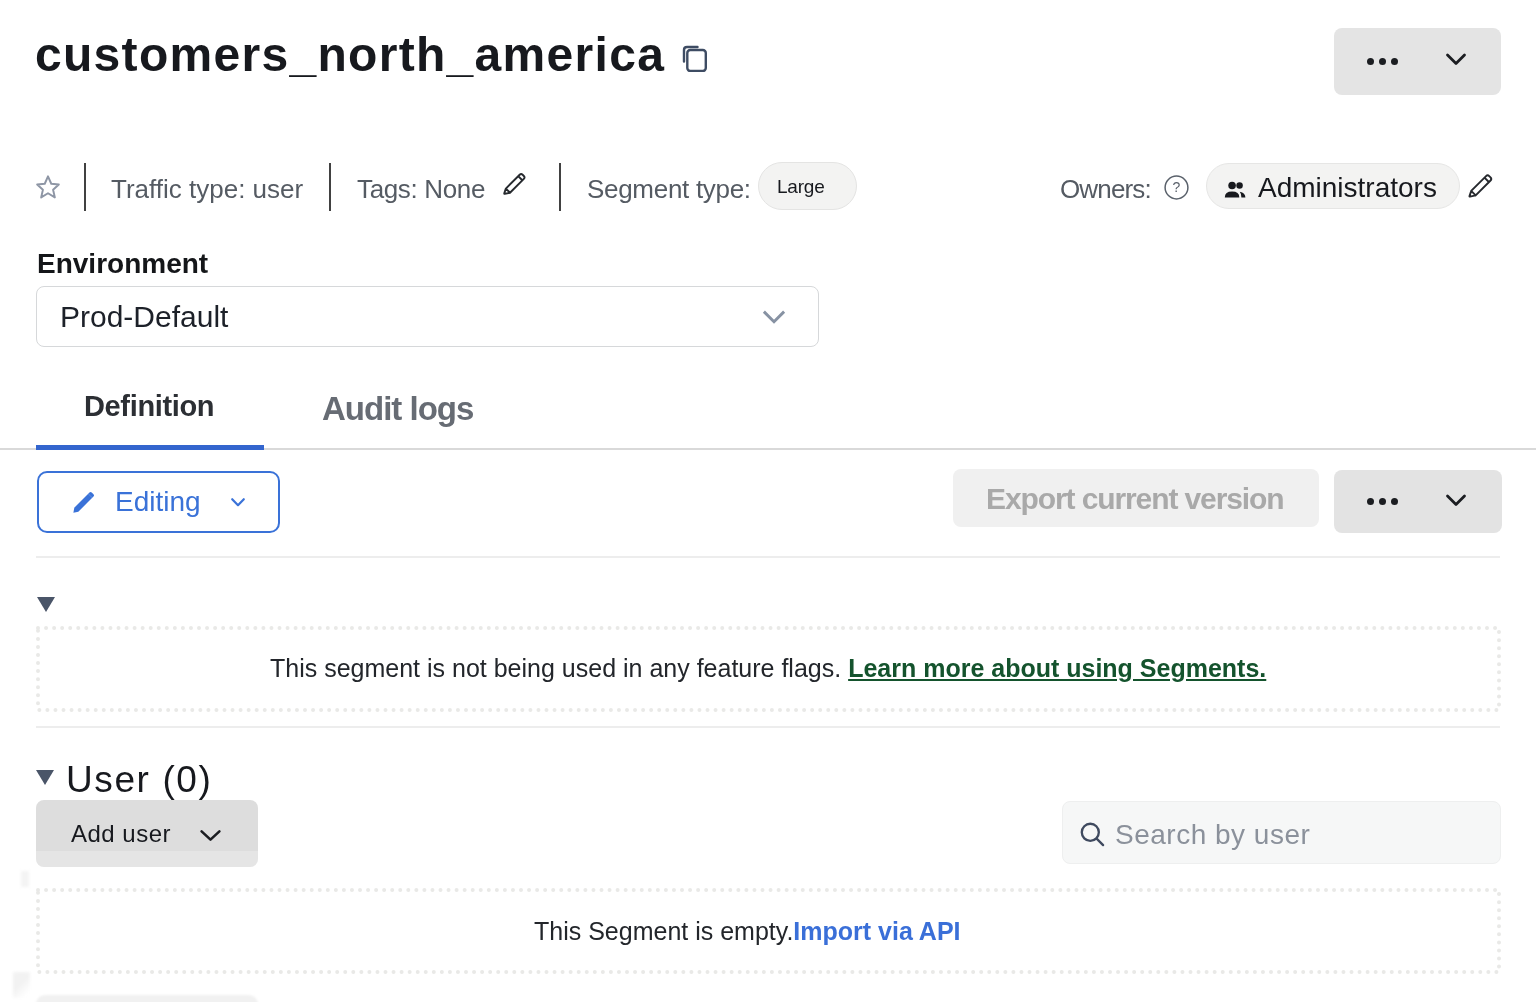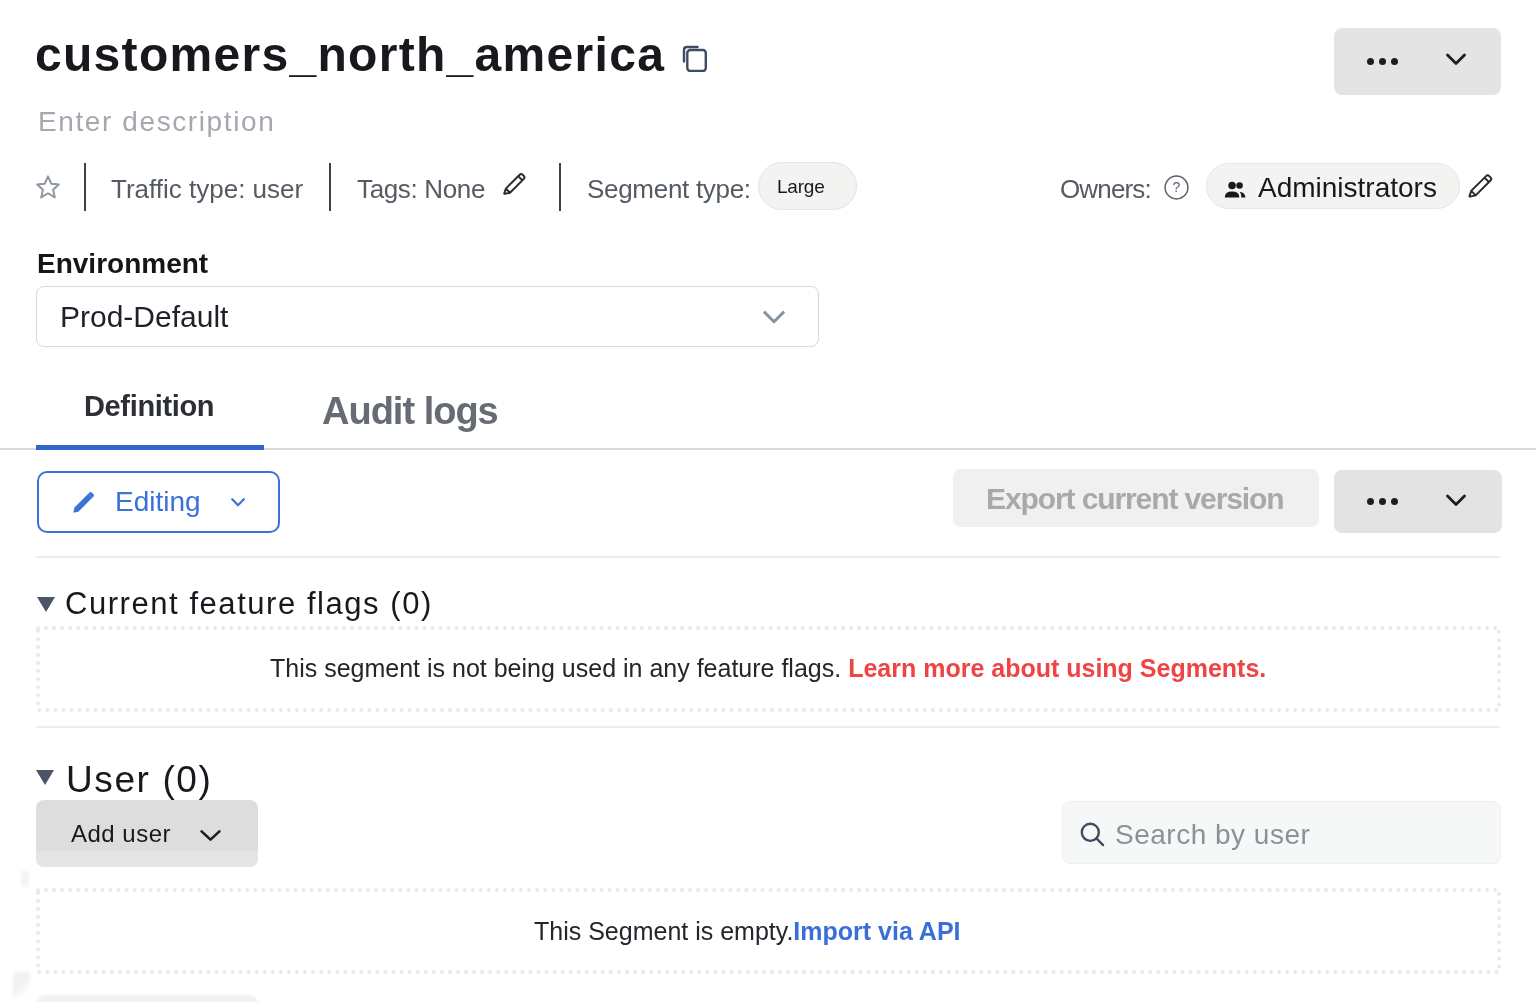--- a/index.html
+++ b/index.html
@@ -13,21 +13,20 @@
 <body>
 <div id="page">
 
   <div class="abs" style="left:35px; top:31px; font-size:48px; font-weight:700; color:#17191e; letter-spacing:1.3px;">customers_north_america</div>
 
   <svg style="left:681px; top:44px;" width="26" height="28" viewBox="0 0 26 28">
     <path d="M3 17.5 L3 6 Q3 3 6 3 L16.5 3" fill="none" stroke="#3e4c63" stroke-width="2.4" stroke-linecap="round"></path>
     <rect x="6.3" y="6" width="18.5" height="21" rx="3" fill="none" stroke="#3e4c63" stroke-width="2.4"></rect>
   </svg>
 
-  <div class="abs" style="left:38px; top:108px; font-size:28px; color:#a4a9b0; letter-spacing:1.6px;">Enter description</div>
 
   <svg style="left:35px; top:174px;" width="26" height="26" viewBox="0 0 24 24">
     <path d="M12 2.2 L15 9 L22 9.7 L16.7 14.5 L18.3 21.6 L12 17.8 L5.7 21.6 L7.3 14.5 L2 9.7 L9 9 Z" fill="none" stroke="#8e96a5" stroke-width="1.8" stroke-linejoin="round"></path>
   </svg>
   <div class="abs" style="left:84px; top:163px; width:2px; height:48px; background:#414141;"></div>
   <div class="abs" style="left:111px; top:176px; font-size:26px; color:#555b63;text-align:right;">Traffic type: user</div>
   <div class="abs" style="left:329px; top:163px; width:2px; height:48px; background:#414141;"></div>
   <div class="abs" style="left:357px; top:176px; font-size:26px; color:#555b63; letter-spacing:-0.35px;">Tags: None</div>
   <svg style="left:501px; top:170px;" width="27" height="27" viewBox="0 0 24 24">
     <path d="M4.3 16.5 L16.6 4.2 Q17.9 2.9 19.2 4.2 L20.3 5.3 Q21.6 6.6 20.3 7.9 L8 20.2 L3.3 21.2 Q2.8 21.3 2.9 20.8 L4.3 16.5 Z M4.3 16.5 L8 20.2 M15.3 5.5 L18.5 8.7" fill="none" stroke="#26292e" stroke-width="1.7" stroke-linejoin="round" stroke-linecap="round"></path>
@@ -65,21 +64,21 @@
   </svg>
 
   <div class="abs" style="left:37px; top:250px; font-size:28px; font-weight:700; color:#141619;">Environment</div>
   <div class="abs" style="left:36px; top:286px; width:783px; height:61px; border:1.5px solid #d6d8da; border-radius:8px;"></div>
   <div class="abs" style="left:60px; top:302px; font-size:30px; color:#1d2129;">Prod-Default</div>
   <svg style="left:761px; top:309px;" width="26" height="16" viewBox="0 0 26 16">
     <path d="M2.9 2.6 L13 12.7 L23.1 2.6" fill="none" stroke="#8792a3" stroke-width="2.9" stroke-linecap="butt" stroke-linejoin="miter"></path>
   </svg>
 
   <div class="abs" style="left:84px; top:392px; font-size:29px; font-weight:700; color:#2c2f34; letter-spacing:-0.35px;">Definition</div>
-  <div class="abs" style="left:322px; top:392px; font-size:38px; font-weight:700; color:#676c74; letter-spacing:-1.0px;">Audit logs</div>
+  <div class="abs" style="left:322px; top:392px; font-size:33px; font-weight:700; color:#676c74; letter-spacing:-1.0px;">Audit logs</div>
   <div class="abs" style="left:0; top:448px; width:1536px; height:2px; background:#d9d9d9;"></div>
   <div class="abs" style="left:36px; top:445px; width:228px; height:5px; background:#3365ce;"></div>
 
   <div class="abs" style="left:37px; top:471px; width:243px; height:62px; border:2px solid #3a72d8; border-radius:10px;"></div>
   <svg style="left:70px; top:489px;" width="27" height="27" viewBox="0 0 24 24">
     <path d="M3 21 L3.8 16.6 L16.2 4.2 L19.8 7.8 L7.4 20.2 Z" fill="#3a72d8"></path>
     <path d="M17.3 3.1 Q18.3 2.1 19.3 3.1 L20.9 4.7 Q21.9 5.7 20.9 6.7 L19.8 7.8 L16.2 4.2 Z" fill="#3a72d8"></path>
   </svg>
   <div class="abs" style="left:115px; top:488px; font-size:28px; color:#3a72d8;">Editing</div>
   <svg style="left:230px; top:497px;" width="16" height="11" viewBox="0 0 16 11">
@@ -94,26 +93,25 @@
     <div style="width:7px;height:7px;border-radius:50%;background:#1b1d21;"></div>
     <div style="width:7px;height:7px;border-radius:50%;background:#1b1d21;"></div>
   </div>
   <svg style="left:1445px; top:493px;" width="22" height="16" viewBox="0 0 22 16">
     <path d="M2.5 3 L11 11.5 L19.5 3" fill="none" stroke="#1b1d21" stroke-width="2.8" stroke-linecap="round" stroke-linejoin="round"></path>
   </svg>
 
   <div class="abs" style="left:36px; top:556px; width:1464px; height:2px; background:#ededed;"></div>
 
   <div class="abs" style="left:37px; top:597px; width:0; height:0; border-left:9.5px solid transparent; border-right:9.5px solid transparent; border-top:15px solid #4a5568;"></div>
-  <div class="abs" style="left:65px; top:588px; font-size:31px; color:#17191e; letter-spacing:1.55px;">Current feature flags (0)</div>
 
   <svg style="left:36px; top:626px;" width="1465" height="86" viewBox="0 0 1465 86">
     <rect x="2" y="2" width="1461" height="82" fill="none" stroke="#e9e9e7" stroke-width="4" stroke-dasharray="0 8.05" stroke-linecap="round"></rect>
   </svg>
-  <div class="abs" style="left:270px; top:656px; font-size:25px; color:#23262b;">This segment is not being used in any feature flags. <span style="color:#ef4444; font-weight:700;">Learn more about using Segments.</span></div>
+  <div class="abs" style="left:270px; top:656px; font-size:25px; color:#23262b;">This segment is not being used in any feature flags. <span style="color:#14532d; font-weight:700;text-decoration:underline;">Learn more about using Segments.</span></div>
 
   <div class="abs" style="left:36px; top:726px; width:1464px; height:2px; background:#ededed;"></div>
 
   <div class="abs" style="left:36px; top:770px; width:0; height:0; border-left:9.5px solid transparent; border-right:9.5px solid transparent; border-top:15px solid #4a5568;"></div>
   <div class="abs" style="left:66px; top:761px; font-size:37px; color:#17191e; letter-spacing:1.6px;">User (0)</div>
 
   <div class="abs" style="left:36px; top:800px; width:222px; height:67px; background:#dddddd; border-radius:8px;"></div>
   <div class="abs" style="left:36px; top:851px; width:222px; height:16px; background:rgba(255,255,255,0.25); border-radius:0 0 8px 8px;"></div>
   <div class="abs" style="left:71px; top:822px; font-size:24px; color:#17191e; letter-spacing:0.5px;">Add user</div>
   <svg style="left:199px; top:829px;" width="23" height="13" viewBox="0 0 23 13">

